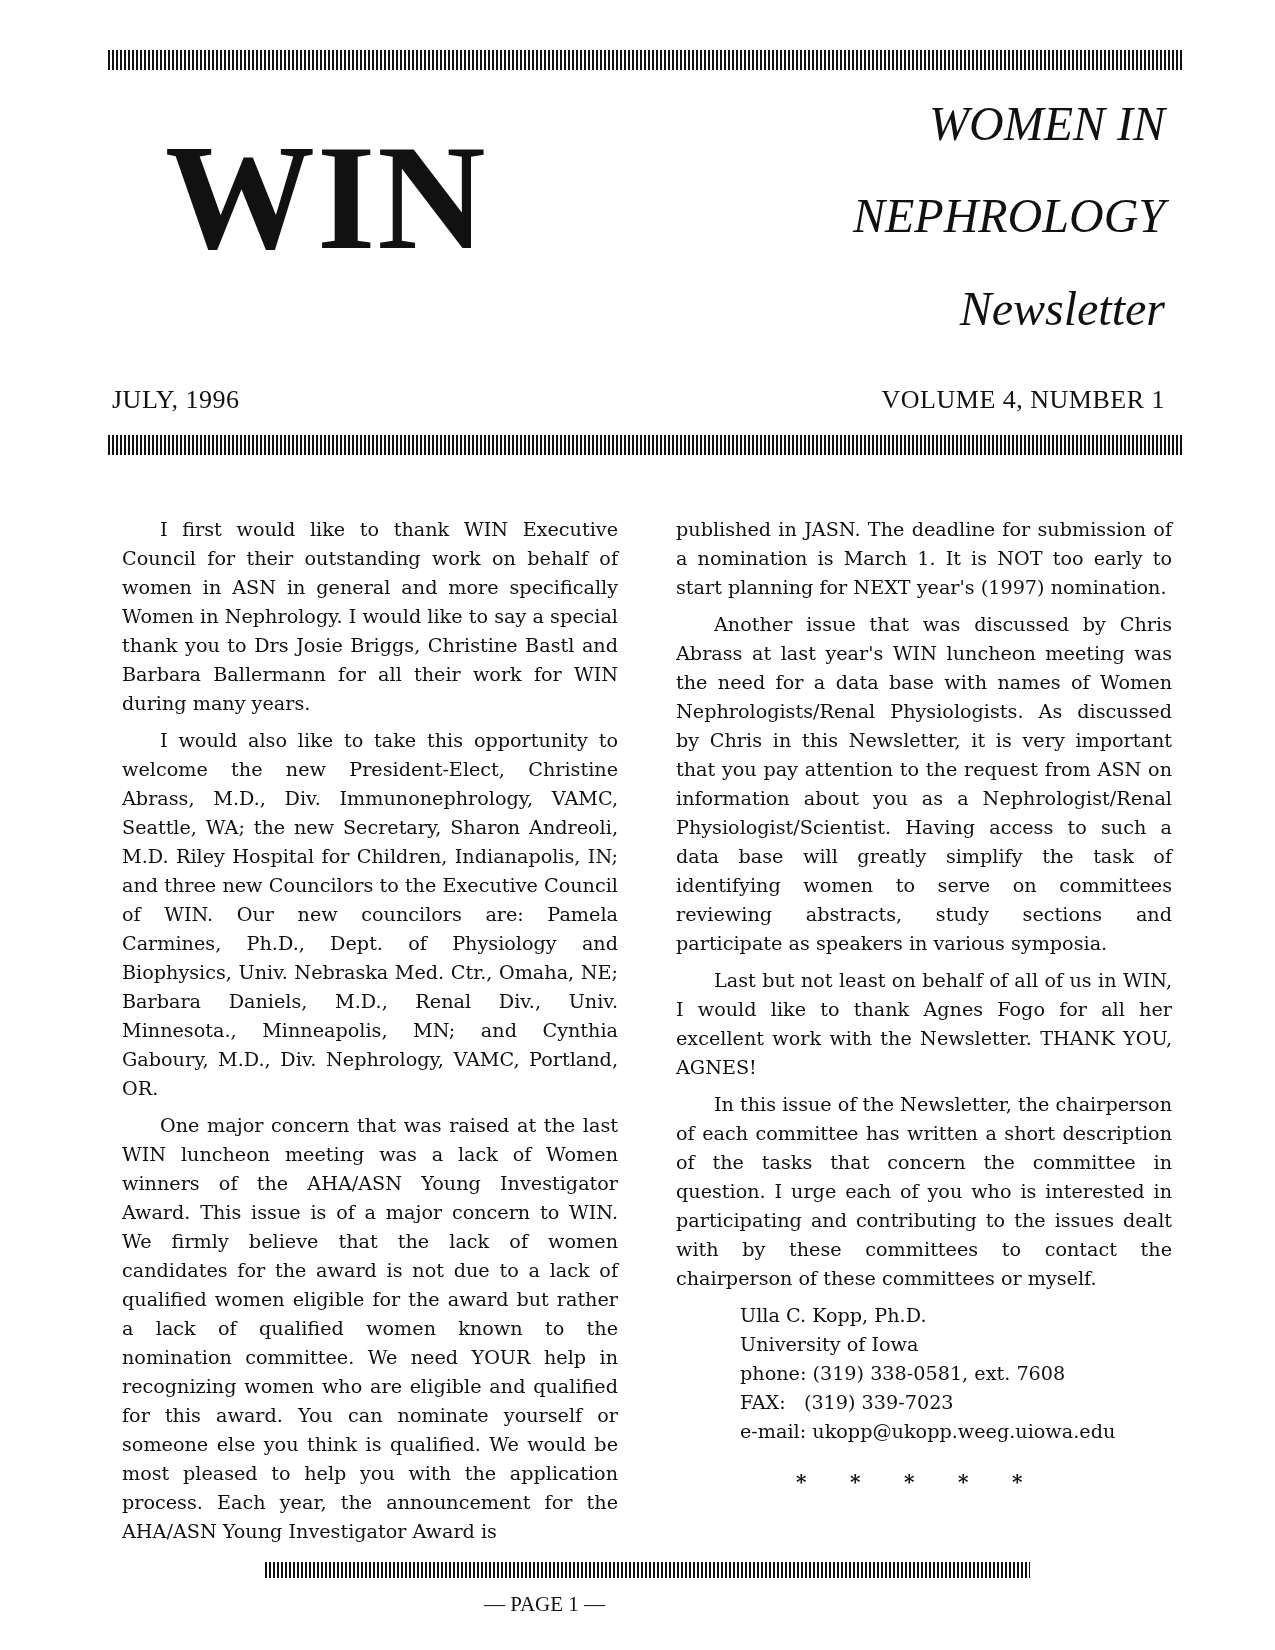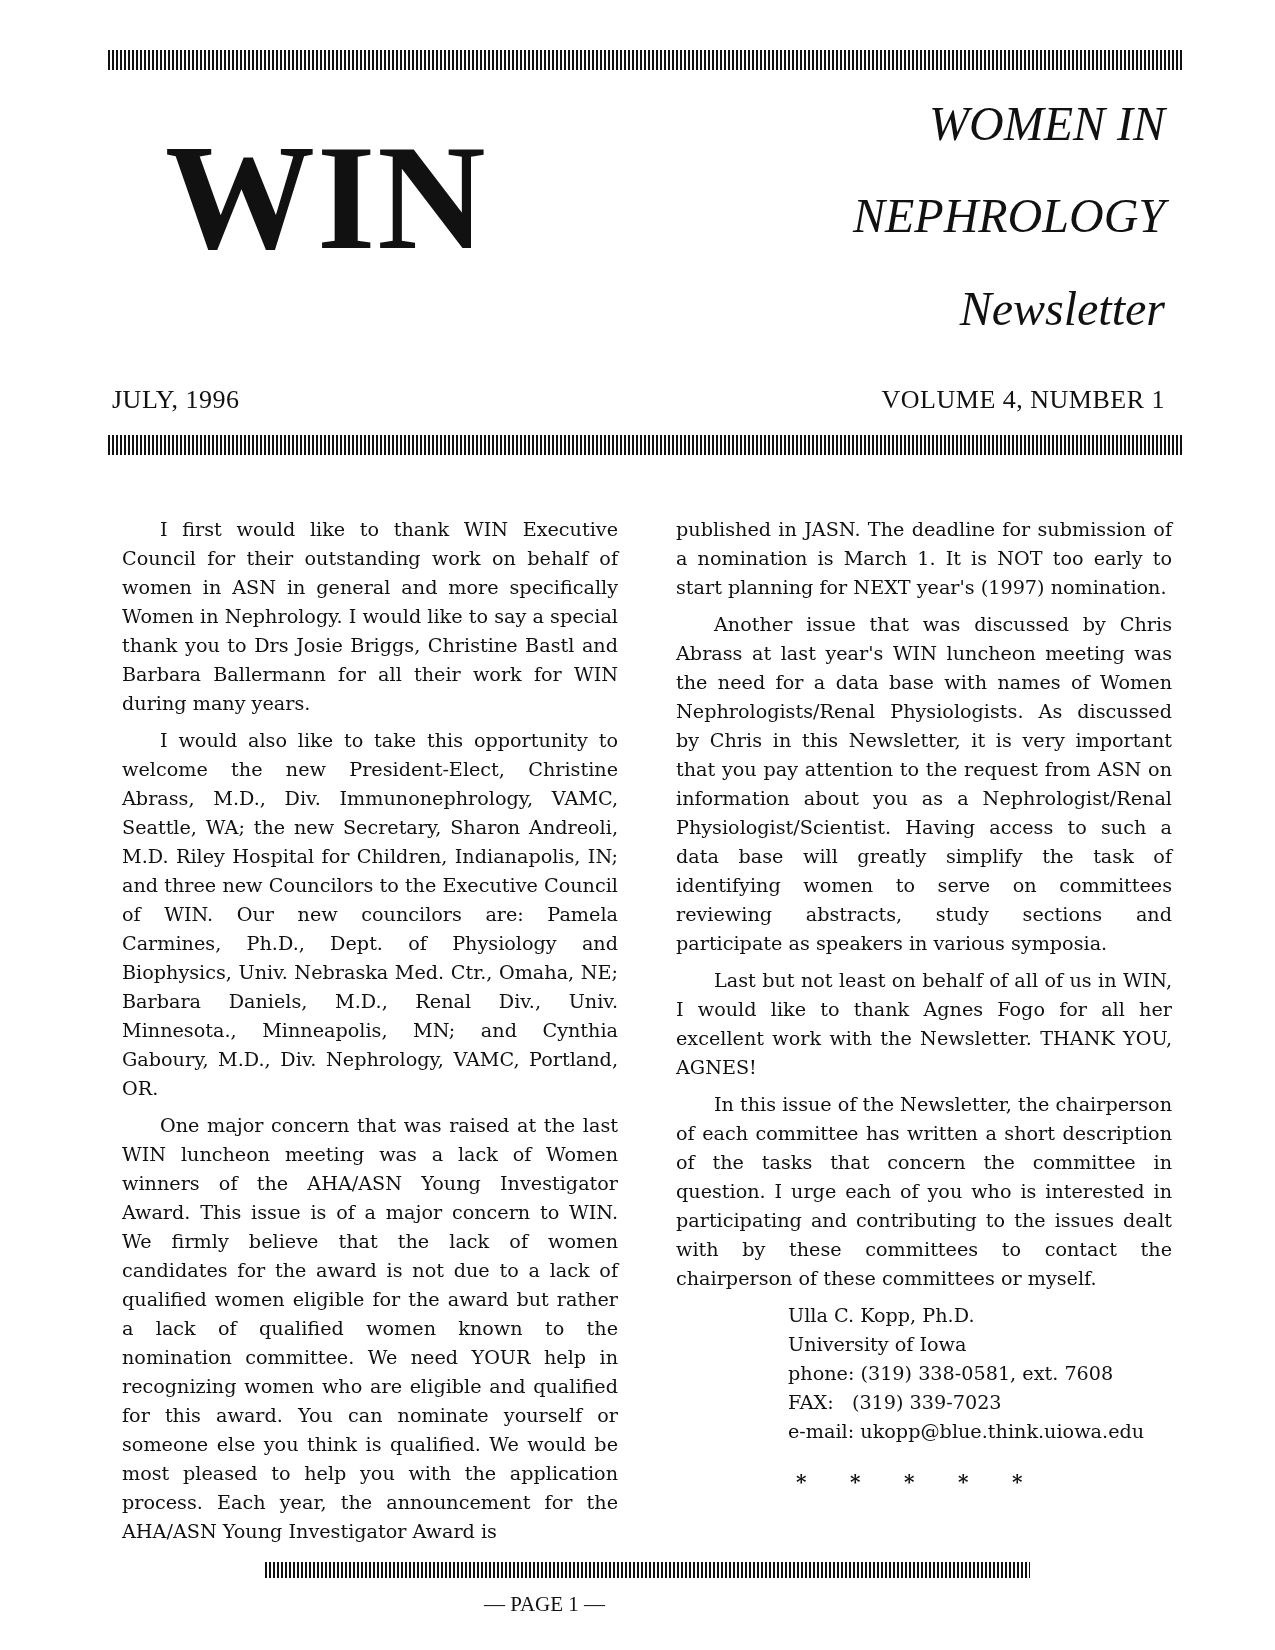--- a/index.html
+++ b/index.html
@@ -17,21 +17,21 @@
   .t3 { top: 285px; font-size: 48px; margin-left: 10px; }
   .meta { position: absolute; top: 385px; font-family: "Liberation Serif", serif; font-size: 26px; letter-spacing: 0.5px; }
   .date { left: 112px; }
   .vol { right: 110px; }
   .col { position: absolute; top: 507px; width: 512px; font-family: "DejaVu Serif", serif; font-size: 19.2px; line-height: 29px; text-align: justify; }
   .col-left { left: 114px; }
   .col-right { left: 668px; }
   .col p { margin: 8px; text-indent: 38px; }
   .col p.noindent { text-indent: 0; }
   .heading { font-weight: bold; display: block; }
-  .sig { margin-left: 120px; text-align: left; }
+  .sig { margin-left: 72px; text-align: left; }
   .sig div { white-space: nowrap; }
   .stars { margin-left: 128px; margin-top: 22px; letter-spacing: 0; font-size: 20px; font-weight: bold; }
   .stars span { display: inline-block; width: 54px; }
   .page { position: absolute; top: 1592px; left: 0; width: 1089px; text-align: center; font-family: "Liberation Serif", serif; font-size: 21px; }
 </style>
 </head>
 <body>
 
 <div id="bar-top" class="bar"></div>
 
@@ -54,21 +54,21 @@
 <div class="col col-right">
   <p class="noindent">published in JASN. The deadline for submission of a nomination is March 1. It is NOT too early to start planning for NEXT year's (1997) nomination.</p>
   <p>Another issue that was discussed by Chris Abrass at last year's WIN luncheon meeting was the need for a data base with names of Women Nephrologists/Renal Physiologists. As discussed by Chris in this Newsletter, it is very important that you pay attention to the request from ASN on information about you as a Nephrologist/Renal Physiologist/Scientist. Having access to such a data base will greatly simplify the task of identifying women to serve on committees reviewing abstracts, study sections and participate as speakers in various symposia.</p>
   <p>Last but not least on behalf of all of us in WIN, I would like to thank Agnes Fogo for all her excellent work with the Newsletter. THANK YOU, AGNES!</p>
   <p>In this issue of the Newsletter, the chairperson of each committee has written a short description of the tasks that concern the committee in question. I urge each of you who is interested in participating and contributing to the issues dealt with by these committees to contact the chairperson of these committees or myself.</p>
   <div class="sig">
     <div>Ulla C. Kopp, Ph.D.</div>
     <div>University of Iowa</div>
     <div>phone: (319) 338-0581, ext. 7608</div>
     <div style="white-space:pre;">FAX:   (319) 339-7023</div>
-    <div>e-mail: ukopp@blue.think.uiowa.edu</div>
+    <div>e-mail: ukopp@ukopp.weeg.uiowa.edu</div>
   </div>
   <div class="stars">
     <span>*</span><span>*</span><span>*</span><span>*</span><span>*</span>
   </div>
 </div>
 
 <div id="bar-bot" class="bar"></div>
 <div class="page">— PAGE 1 —</div>
 
 </body></html>

